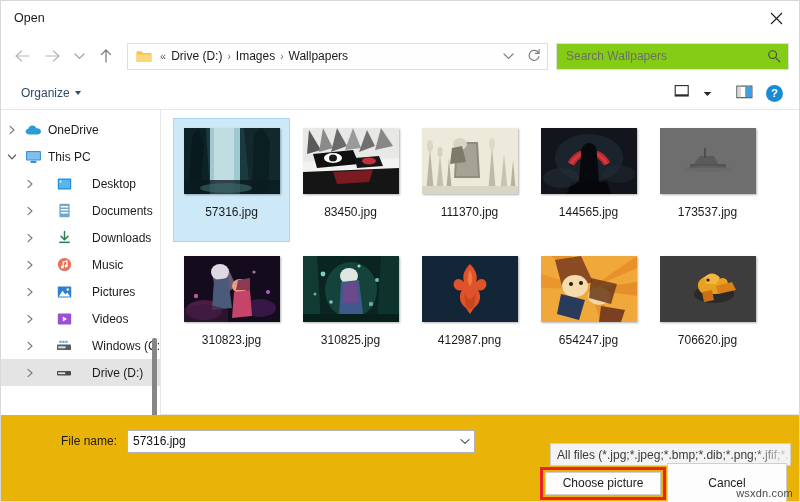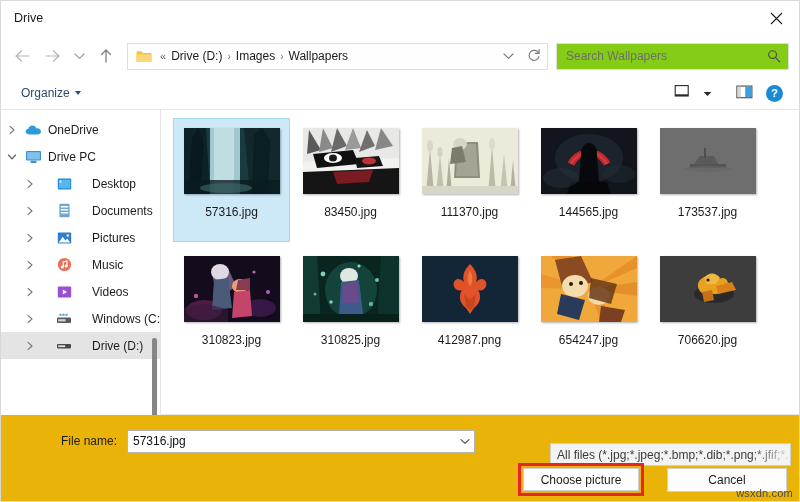--- a/index.html
+++ b/index.html
@@ -397,25 +397,25 @@
     -webkit-mask-image: linear-gradient(to right, #000 84%, rgba(0,0,0,0.15) 100%);
     mask-image: linear-gradient(to right, #000 84%, rgba(0,0,0,0.15) 100%);
   }
 
   .btn-row {
     position: absolute;
     right: 12px;
     top: 48px;
     display: flex;
     align-items: center;
-    gap: 23px;
+    gap: 1px;
   }
   .btn {
     width: 120px;
-    height: 24px;
+    height: 40px;
     border: 1px solid #cfcfcf;
     background: #fdfdfd;
     font-size: 12px;
     color: #1b1b1b;
     display: flex;
     align-items: center;
     justify-content: center;
     box-sizing: border-box;
     cursor: default;
     font-family: "Liberation Sans", sans-serif;
@@ -438,21 +438,21 @@
     color: #4a4a4a;
     letter-spacing: 0.2px;
   }
 </style>
 </head>
 <body>
 
 <div class="dialog">
 
   <div class="titlebar">
-    <div class="title-text">Drive</div>
+    <div class="title-text">Open</div>
     <div class="close-btn">
       <span>
         <svg width="13" height="13" viewBox="0 0 13 13">
             <path d="M1 1 L12 12 M12 1 L1 12" stroke="#1b1b1b" stroke-width="1.1" fill="none"></path>
           </svg>
       </span>
     </div>
   </div>
 
   <div class="navrow">
@@ -589,21 +589,21 @@
               <path d="M1.4 2 L5 5.8 L8.6 2" stroke="#5a5a5a" stroke-width="1.15" fill="none" stroke-linecap="round" stroke-linejoin="round"></path>
             </svg>
         </span>
         <span class="tw-icon">
           <svg width="17" height="14" viewBox="0 0 17 14">
             <rect x="1" y="1" width="15" height="9.6" rx="1" fill="#3d8fd4"></rect>
             <rect x="2.1" y="2.1" width="12.8" height="7.4" fill="#7fc0ec"></rect>
             <rect x="5.6" y="10.8" width="5.8" height="2.2" fill="#3d8fd4"></rect>
           </svg>
         </span>
-        <span class="tw-label">Drive PC</span>
+        <span class="tw-label">This PC</span>
       </div>
 
       <div class="tree-item indent-2">
         <span class="tw-expander">
           <svg width="8" height="10" viewBox="0 0 8 10">
               <path d="M2 1.4 L6 5 L2 8.6" stroke="#767676" stroke-width="1.1" fill="none" stroke-linecap="round" stroke-linejoin="round"></path>
             </svg>
         </span>
         <span class="tw-icon">
           <svg width="15" height="14" viewBox="0 0 15 14">
@@ -625,52 +625,66 @@
           <svg width="13" height="15" viewBox="0 0 13 15">
             <rect x="1.4" y="0.8" width="10.2" height="13.4" rx="1" fill="#6fa8cc"></rect>
             <rect x="2.8" y="3" width="7.4" height="1.5" fill="#ffffff"></rect>
             <rect x="2.8" y="6" width="7.4" height="1.5" fill="#ffffff"></rect>
             <rect x="2.8" y="9" width="7.4" height="1.5" fill="#ffffff"></rect>
           </svg>
         </span>
         <span class="tw-label">Documents</span>
       </div>
 
-
       <div class="tree-item indent-2">
         <span class="tw-expander">
           <svg width="8" height="10" viewBox="0 0 8 10">
               <path d="M2 1.4 L6 5 L2 8.6" stroke="#767676" stroke-width="1.1" fill="none" stroke-linecap="round" stroke-linejoin="round"></path>
             </svg>
         </span>
         <span class="tw-icon">
-          <svg width="15" height="14" viewBox="0 0 15 14">
-            <rect x="0.8" y="1.6" width="13.4" height="10.8" rx="1" fill="#2a7fd4"></rect>
-            <path d="M1.8 11.4 L5.6 5.8 L8.4 9.6 L10.2 7.4 L13.2 11.4 Z" fill="#ffffff"></path>
-            <circle cx="10.8" cy="4.6" r="1.4" fill="#ffe07a"></circle>
-          </svg>
-        </span>
-        <span class="tw-label">Pictures</span>
+          <svg width="15" height="15" viewBox="0 0 15 15">
+            <path d="M7.5 1.4 L7.5 9.4 M4 6.2 L7.5 9.8 L11 6.2" stroke="#2f7d4f" stroke-width="1.5" fill="none" stroke-linecap="round" stroke-linejoin="round"></path>
+            <rect x="2.2" y="11.6" width="10.6" height="1.5" fill="#2f7d4f"></rect>
+          </svg>
+        </span>
+        <span class="tw-label">Downloads</span>
       </div>
 
       <div class="tree-item indent-2">
         <span class="tw-expander">
           <svg width="8" height="10" viewBox="0 0 8 10">
               <path d="M2 1.4 L6 5 L2 8.6" stroke="#767676" stroke-width="1.1" fill="none" stroke-linecap="round" stroke-linejoin="round"></path>
             </svg>
         </span>
         <span class="tw-icon">
           <svg width="15" height="15" viewBox="0 0 15 15">
             <circle cx="7.5" cy="7.5" r="6.6" fill="#e8705a"></circle>
             <path d="M6.2 10 L6.2 5 L10 4.1 L10 9" stroke="#ffffff" stroke-width="1.2" fill="none"></path>
             <circle cx="5.3" cy="10.1" r="1.5" fill="#ffffff"></circle>
             <circle cx="9.1" cy="9.1" r="1.5" fill="#ffffff"></circle>
           </svg>
         </span>
         <span class="tw-label">Music</span>
+      </div>
+
+      <div class="tree-item indent-2">
+        <span class="tw-expander">
+          <svg width="8" height="10" viewBox="0 0 8 10">
+              <path d="M2 1.4 L6 5 L2 8.6" stroke="#767676" stroke-width="1.1" fill="none" stroke-linecap="round" stroke-linejoin="round"></path>
+            </svg>
+        </span>
+        <span class="tw-icon">
+          <svg width="15" height="14" viewBox="0 0 15 14">
+            <rect x="0.8" y="1.6" width="13.4" height="10.8" rx="1" fill="#2a7fd4"></rect>
+            <path d="M1.8 11.4 L5.6 5.8 L8.4 9.6 L10.2 7.4 L13.2 11.4 Z" fill="#ffffff"></path>
+            <circle cx="10.8" cy="4.6" r="1.4" fill="#ffe07a"></circle>
+          </svg>
+        </span>
+        <span class="tw-label">Pictures</span>
       </div>
 
       <div class="tree-item indent-2">
         <span class="tw-expander">
           <svg width="8" height="10" viewBox="0 0 8 10">
               <path d="M2 1.4 L6 5 L2 8.6" stroke="#767676" stroke-width="1.1" fill="none" stroke-linecap="round" stroke-linejoin="round"></path>
             </svg>
         </span>
         <span class="tw-icon">
           <svg width="15" height="14" viewBox="0 0 15 14">

